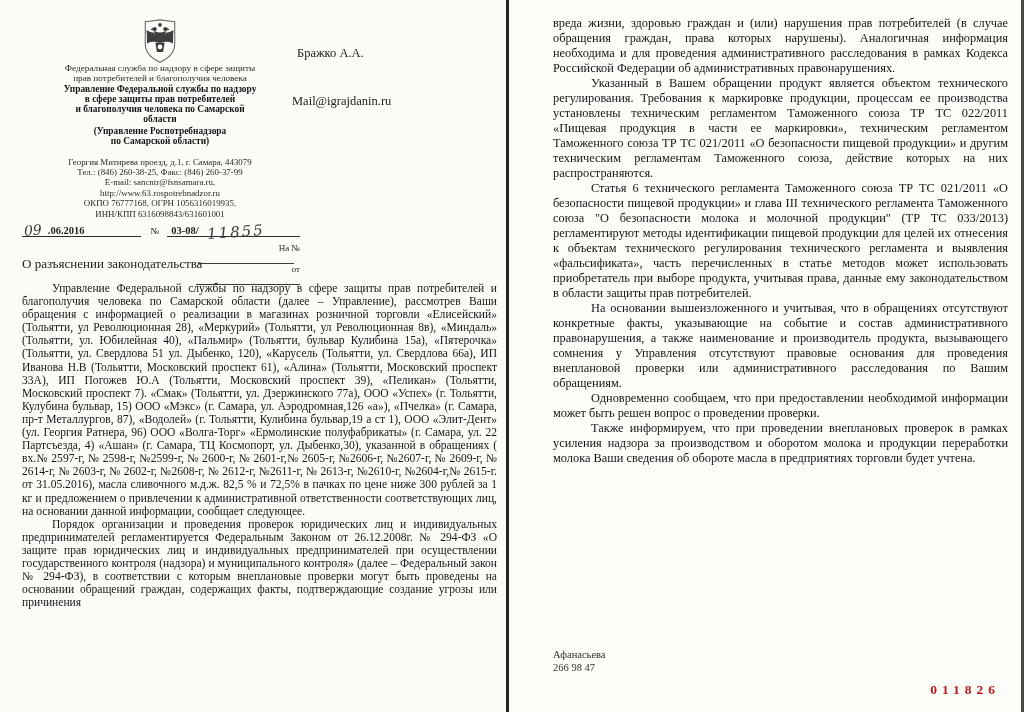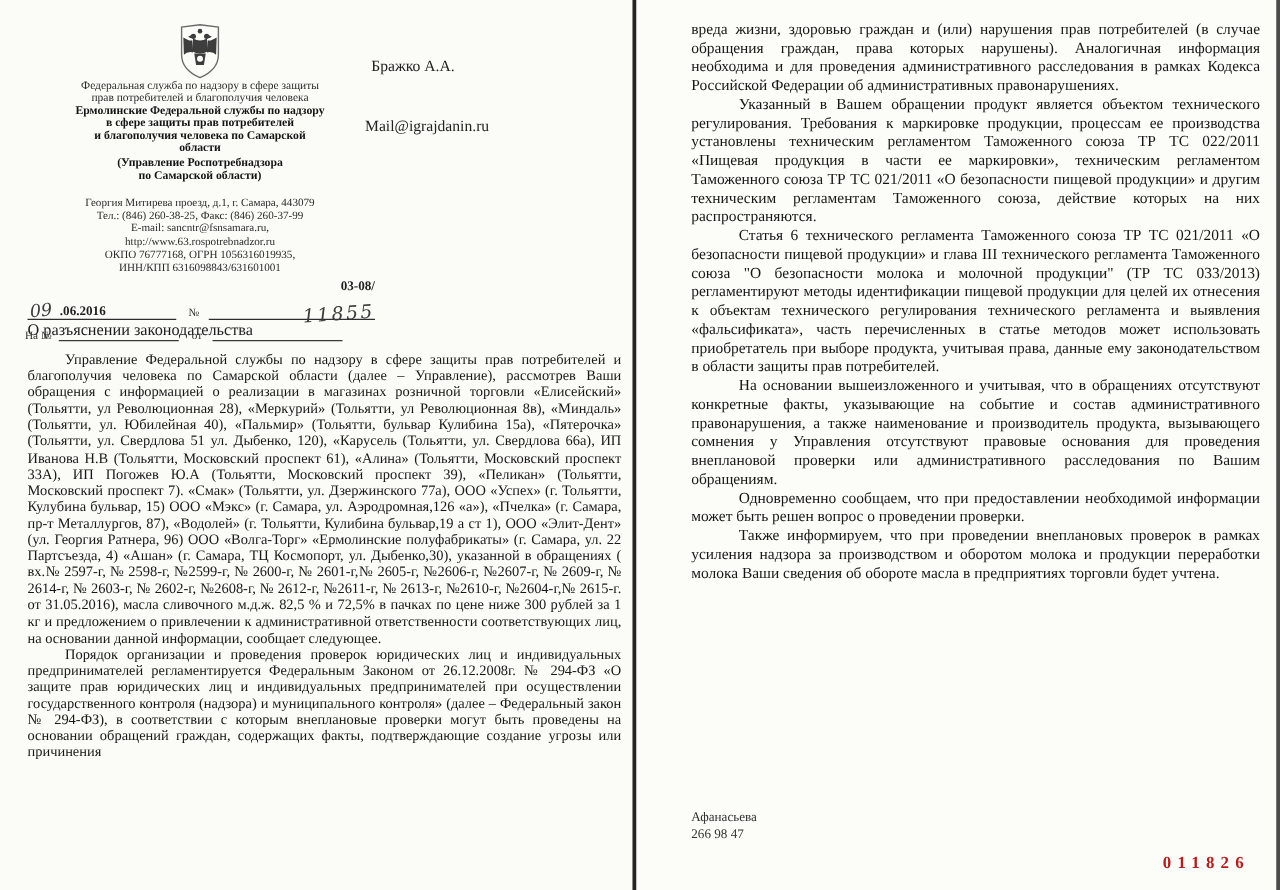--- a/index.html
+++ b/index.html
@@ -19,27 +19,27 @@
   .top-section{position:relative;height:250px;}
   .letterhead{position:absolute;left:20px;top:0;width:280px;text-align:center;}
   .emblem{margin-top:18px;height:46px;}
   .svc{font-size:9.2px;line-height:9.8px;color:#2a2a2a;}
   .org{font-weight:bold;font-size:9.4px;line-height:10px;color:#141414;}
   .org-short{font-weight:bold;font-size:9.4px;line-height:10px;margin-top:2px;color:#141414;}
   .addr{margin-top:11px;font-size:8.9px;line-height:10.4px;color:#2a2a2a;}
   .ref-row{margin-top:5px;display:flex;align-items:flex-end;text-align:left;font-size:10.5px;padding-left:2px;}
   .useg{border-bottom:1.4px solid #2e2e2e;display:inline-flex;align-items:flex-end;justify-content:flex-start;}
   .seg1{width:118px;gap:6px;padding-left:2px;}
-  .seg2{width:130px;gap:8px;padding-left:4px;flex-direction:column;}
+  .seg2{width:130px;gap:8px;padding-left:4px;}
   .nosign{margin:0 8px 1px 10px;font-size:9px;}
   .bold{font-weight:bold;}
   .hw{font-family:"DejaVu Serif", serif;font-style:italic;color:#3b3b3b;}
   .hw-day{font-size:14px;transform:rotate(-5deg);line-height:12px;}
   .hw-num{font-size:15px;letter-spacing:2px;transform:rotate(-4deg) translateY(2px);line-height:12px;}
-  .na-row{margin-top:6px;display:flex;align-items:flex-end;font-size:9px;text-align:left;color:#2c2c2c;}
+  .na-row{margin-top:6px;display:flex;align-items:flex-end;font-size:9px;text-align:left;color:#2c2c2c;flex-direction:column;}
   .na-line{border-bottom:1.2px solid #3a3a3a;height:10px;}
   .na1{width:96px;margin:0 6px;}
   .na2{width:104px;margin-left:8px;}
   .ot{margin-left:4px;}
 
   .addressee{position:absolute;left:297px;top:46px;font-size:12.5px;color:#222;}
   .addressee .mail{margin-top:33px;margin-left:-5px;}
 
   .subject{margin:6px 0 10px 22px;font-size:13px;color:#1c1c1c;}
 
@@ -78,21 +78,21 @@
             <path d="M14 14 Q20 17.5 26 14 L27 25 Q20 29 13 25 Z"></path>
             <path d="M5.5 13 Q11 16.5 13.2 15.5 L14 26 Q9 25 6 28 Z"></path>
             <path d="M34.5 13 Q29 16.5 26.8 15.5 L26 26 Q31 25 34 28 Z"></path>
             <path d="M15 27 L25 27 L23.4 37 L16.6 37 Z"></path>
             <circle cx="20" cy="31.5" r="2.6" fill="#fbfbf8"></circle>
           </g>
         </svg>
       </div>
       <div class="svc">Федеральная служба по надзору в сфере защиты</div>
       <div class="svc">прав потребителей и благополучия человека</div>
-      <div class="org">Ермолинские Федеральной службы по надзору</div>
+      <div class="org">Управление Федеральной службы по надзору</div>
       <div class="org">в сфере защиты прав потребителей</div>
       <div class="org">и благополучия человека по Самарской</div>
       <div class="org">области</div>
       <div class="org-short">(Управление Роспотребнадзора</div>
       <div class="org">по Самарской области)</div>
       <div class="addr">
         <div>Георгия Митирева проезд, д.1, г. Самара, 443079</div>
         <div>Тел.: (846) 260-38-25, Факс: (846) 260-37-99</div>
         <div>E-mail: sancntr@fsnsamara.ru,</div>
         <div>http://www.63.rospotrebnadzor.ru</div>

